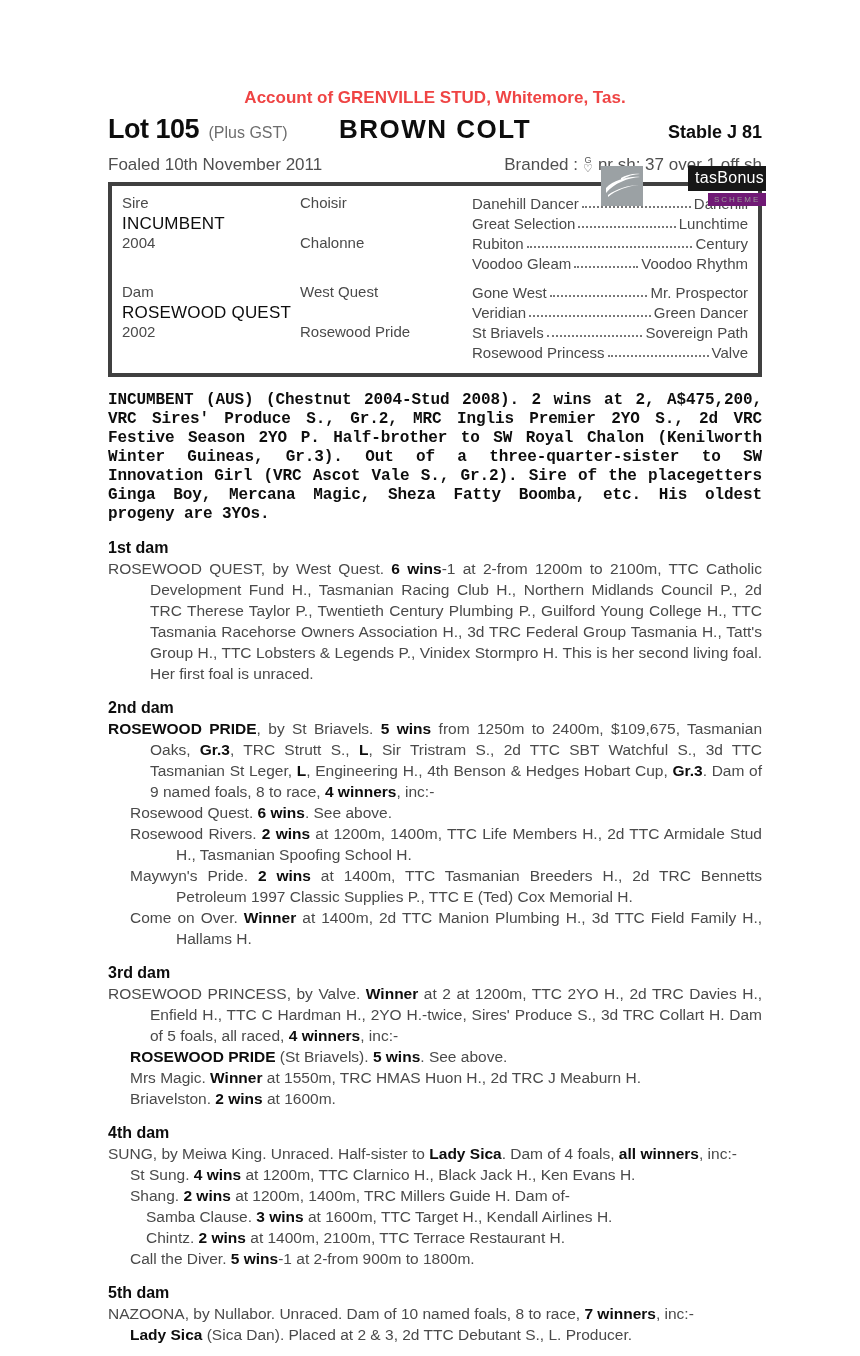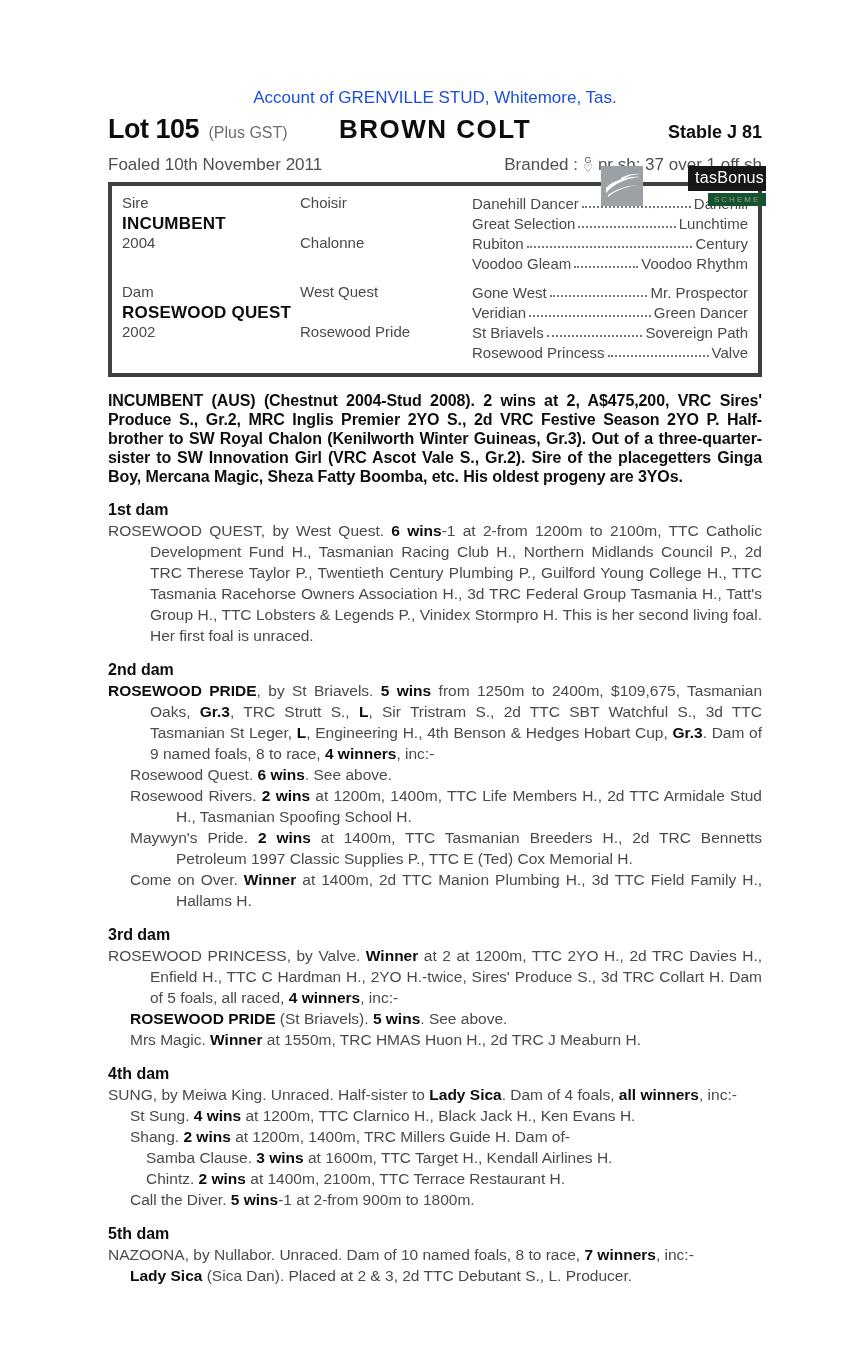--- a/index.html
+++ b/index.html
@@ -10,56 +10,56 @@
     color:#4a4a4a;
     -webkit-font-smoothing:antialiased;
   }
   .page { position:relative; width:654px; margin-left:108px; }
 
   
   .logo { position:absolute; top:78px; right:-4px; display:flex; align-items:flex-start;gap:43px; }
   .logo-swoosh { width:42px; height:40px; background:#9ba1a4; margin-right:2px; }
   .logo-right { display:flex; flex-direction:column; align-items:flex-end; }
   .logo-main { background:#171717; color:#fff; font-size:16px; padding:3px 7px 4px; width:78px; text-align:center; letter-spacing:0.3px; }
-  .logo-sub { background:#14532d; color:#9a9a9a; font-size:8px; letter-spacing:2px; padding:2px 6px; margin-top:2px; width:58px; text-align:center; }
+  .logo-sub { background:#701a75; color:#9a9a9a; font-size:8px; letter-spacing:2px; padding:2px 6px; margin-top:2px; width:58px; text-align:center; }
 
-  .account { margin-top:88px; text-align:center; font-weight:normal; color:#1d4ed8; font-size:17px; }
+  .account { margin-top:88px; text-align:center; font-weight:bold; color:#ef4444; font-size:17px; }
 
   .lot-row { position:relative; margin-top:5px; height:32px; }
   .lot-left { position:absolute; left:0; bottom:0; white-space:nowrap; }
   .lot-num { font-weight:bold; color:#0d0d0d; font-size:27px; letter-spacing:-0.5px; }
   .gst { color:#6e6e6e; font-size:16px; margin-left:5px; }
   .horse-title { position:absolute; left:0; right:0; bottom:0; text-align:center; font-weight:bold; color:#0d0d0d; font-size:26px; letter-spacing:1.5px; }
   .stable { position:absolute; right:0; bottom:2px; font-weight:bold; color:#0d0d0d; font-size:18px; }
 
   .foaled-row { display:flex; justify-content:space-between; margin-top:10px; font-size:17px; color:#4f4f4f; }
   .branded { display:flex; align-items:center; gap:5px; }
   .brand-mark { display:inline-flex; flex-direction:column; align-items:center; line-height:1; color:#555; }
   .brand-mark .g { font-size:9px; letter-spacing:0; }
   .brand-mark .shape { font-size:11px; margin-top:-2px; }
 
   
   .ped { border:4px solid #404040; margin-top:7px; padding:8px 10px 10px 10px; font-size:15px; }
   .ped-half { display:grid; grid-template-columns:178px 172px 1fr; grid-auto-rows:20px; }
   .ped-half.dam-half { margin-top:9px; }
   .ped-role   { grid-column:1; grid-row:1; }
-  .ped-name   { grid-column:1; grid-row:2; font-weight:bold; color:#0d0d0d; font-size:17px; letter-spacing:0.2px; white-space:nowrap; }
+  .ped-name   { grid-column:1; grid-row:2; font-weight:normal; color:#0d0d0d; font-size:17px; letter-spacing:0.2px; white-space:nowrap; }
   .ped-year   { grid-column:1; grid-row:3; }
   .ped-p1     { grid-column:2; grid-row:1; }
   .ped-p2     { grid-column:2; grid-row:3; }
   .gprow { grid-column:3; display:flex; align-items:flex-end; }
   .gprow .l { white-space:nowrap; padding-bottom:2px; }
   .gprow .r { white-space:nowrap; padding-bottom:2px; }
   .leader { flex:1; border-bottom:2px dotted #777; margin:0 3px 6px 3px; min-width:12px; }
   .gr1{grid-row:1}.gr2{grid-row:2}.gr3{grid-row:3}.gr4{grid-row:4}
 
   
   .summary {
     margin-top:14px; font-weight:bold; color:#0e0e0e;
-    font-size:16px; line-height:19px; text-align:justify; letter-spacing:-0.1px;
+    font-size:16px; line-height:19px; text-align:justify; letter-spacing:-0.1px;font-family:Liberation Mono, monospace;
   }
 
   
   .dam-heading { margin-top:15px; margin-bottom:1px; font-weight:bold; color:#0d0d0d; font-size:16px; }
   .para { font-size:15.5px; line-height:21px; color:#4a4a4a; text-align:justify; }
   .para .b { font-weight:bold; color:#0d0d0d; }
   .para.dam   { padding-left:42px; text-indent:-42px; }
   .para.prog  { padding-left:68px; text-indent:-46px; }
   .para.prog2 { padding-left:84px; text-indent:-46px; }
 </style>
@@ -171,20 +171,21 @@
       <div class="dam-heading">2nd dam</div>
       <p class="para dam"><span class="b">ROSEWOOD PRIDE</span><span>, by St Briavels. </span><span class="b">5 wins</span><span> from 1250m to 2400m, $109,675, Tasmanian Oaks, </span><span class="b">Gr.3</span><span>, TRC Strutt S., </span><span class="b">L</span><span>, Sir Tristram S., 2d TTC SBT Watchful S., 3d TTC Tasmanian St Leger, </span><span class="b">L</span><span>, Engineering H., 4th Benson &amp; Hedges Hobart Cup, </span><span class="b">Gr.3</span><span>. Dam of 9 named foals, 8 to race, </span><span class="b">4 winners</span><span>, inc:-</span></p>
       <p class="para prog"><span>Rosewood Quest. </span><span class="b">6 wins</span><span>. See above.</span></p>
       <p class="para prog"><span>Rosewood Rivers. </span><span class="b">2 wins</span><span> at 1200m, 1400m, TTC Life Members H., 2d TTC Armidale Stud H., Tasmanian Spoofing School H.</span></p>
       <p class="para prog"><span>Maywyn's Pride. </span><span class="b">2 wins</span><span> at 1400m, TTC Tasmanian Breeders H., 2d TRC Bennetts Petroleum 1997 Classic Supplies P., TTC E (Ted) Cox Memorial H.</span></p>
       <p class="para prog"><span>Come on Over. </span><span class="b">Winner</span><span> at 1400m, 2d TTC Manion Plumbing H., 3d TTC Field Family H., Hallams H.</span></p>
       <div class="dam-heading">3rd dam</div>
       <p class="para dam"><span>ROSEWOOD PRINCESS, by Valve. </span><span class="b">Winner</span><span> at 2 at 1200m, TTC 2YO H., 2d TRC Davies H., Enfield H., TTC C Hardman H., 2YO H.-twice, Sires' Produce S., 3d TRC Collart H. Dam of 5 foals, all raced, </span><span class="b">4 winners</span><span>, inc:-</span></p>
       <p class="para prog"><span class="b">ROSEWOOD PRIDE</span><span> (St Briavels). </span><span class="b">5 wins</span><span>. See above.</span></p>
       <p class="para prog"><span>Mrs Magic. </span><span class="b">Winner</span><span> at 1550m, TRC HMAS Huon H., 2d TRC J Meaburn H.</span></p>
+      <p class="para prog"><span>Briavelston. </span><span class="b">2 wins</span><span> at 1600m.</span></p>
       <div class="dam-heading">4th dam</div>
       <p class="para dam"><span>SUNG, by Meiwa King. Unraced. Half-sister to </span><span class="b">Lady Sica</span><span>. Dam of 4 foals, </span><span class="b">all winners</span><span>, inc:-</span></p>
       <p class="para prog"><span>St Sung. </span><span class="b">4 wins</span><span> at 1200m, TTC Clarnico H., Black Jack H., Ken Evans H.</span></p>
       <p class="para prog"><span>Shang. </span><span class="b">2 wins</span><span> at 1200m, 1400m, TRC Millers Guide H. Dam of-</span></p>
       <p class="para prog2"><span>Samba Clause. </span><span class="b">3 wins</span><span> at 1600m, TTC Target H., Kendall Airlines H.</span></p>
       <p class="para prog2"><span>Chintz. </span><span class="b">2 wins</span><span> at 1400m, 2100m, TTC Terrace Restaurant H.</span></p>
       <p class="para prog"><span>Call the Diver. </span><span class="b">5 wins</span><span>-1 at 2-from 900m to 1800m.</span></p>
       <div class="dam-heading">5th dam</div>
       <p class="para dam"><span>NAZOONA, by Nullabor. Unraced. Dam of 10 named foals, 8 to race, </span><span class="b">7 winners</span><span>, inc:-</span></p>
       <p class="para prog"><span class="b">Lady Sica</span><span> (Sica Dan). Placed at 2 &amp; 3, 2d TTC Debutant S., L. Producer.</span></p>

